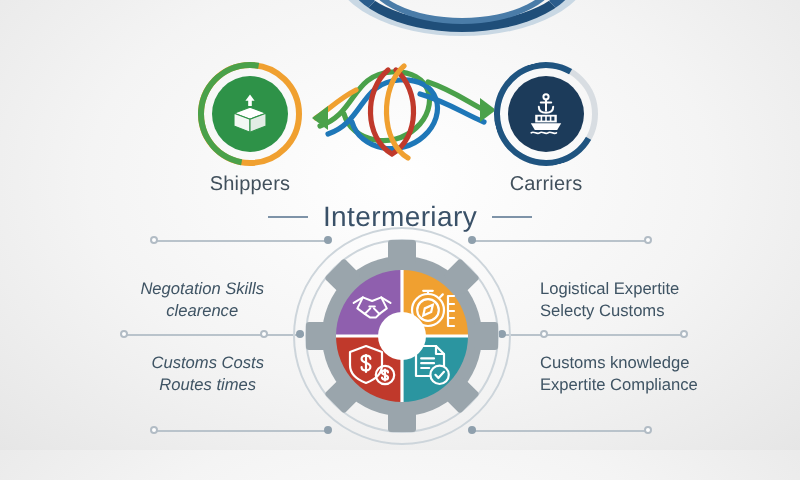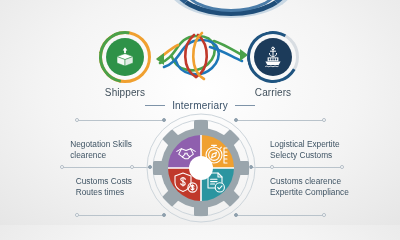--- a/index.html
+++ b/index.html
@@ -76,37 +76,37 @@
 
   
   #swirl{position:absolute;left:152px;top:27px;width:96px;height:58px;}
 
   
   #intermediary{
     position:absolute;left:0;right:0;top:100px;display:flex;align-items:center;
     justify-content:center;gap:7px;
   }
   #intermediary .rule{width:20px;height:1px;background:#7e93a8;}
-  #intermediary .txt{font-size:10px;color:#3a5168;letter-spacing:.2px;}
+  #intermediary .txt{font-size:14px;color:#3a5168;letter-spacing:.2px;}
 
   
   #gearwrap{position:absolute;left:145px;top:112px;width:112px;height:113px;}
   #gearwrap svg{display:block;}
 
   
   .conn{position:absolute;height:1px;background:#b9c3cb;}
   .dot{
     position:absolute;width:4px;height:4px;border-radius:50%;
     background:#ffffff;border:1px solid #b2bcc5;box-sizing:border-box;
   }
   .dot.solid{background:#8fa0ad;border-color:#8fa0ad;}
 
   
   .cap{position:absolute;font-size:8.3px;line-height:11px;color:#3f5464;white-space:nowrap;}
-  .cap.r{text-align:left;}
+  .cap.r{text-align:center;font-style:italic;}
   .cap.l{text-align:left;}
   #cap-tl{right:268px;top:139px;}
   #cap-bl{right:268px;top:176px;}
   #cap-tr{left:270px;top:139px;}
   #cap-br{left:270px;top:176px;}
 </style>
 </head>
 <body>
 
 <div class="stage">
@@ -273,17 +273,17 @@
   </div>
   <div class="cap r" id="cap-bl">
     <div>Customs Costs</div>
     <div>Routes times</div>
   </div>
   <div class="cap l" id="cap-tr">
     <div>Logistical Expertite</div>
     <div>Selecty Customs</div>
   </div>
   <div class="cap l" id="cap-br">
-    <div>Customs clearence</div>
+    <div>Customs knowledge</div>
     <div>Expertite Compliance</div>
   </div>
 
 </div>
 
 </body></html>

